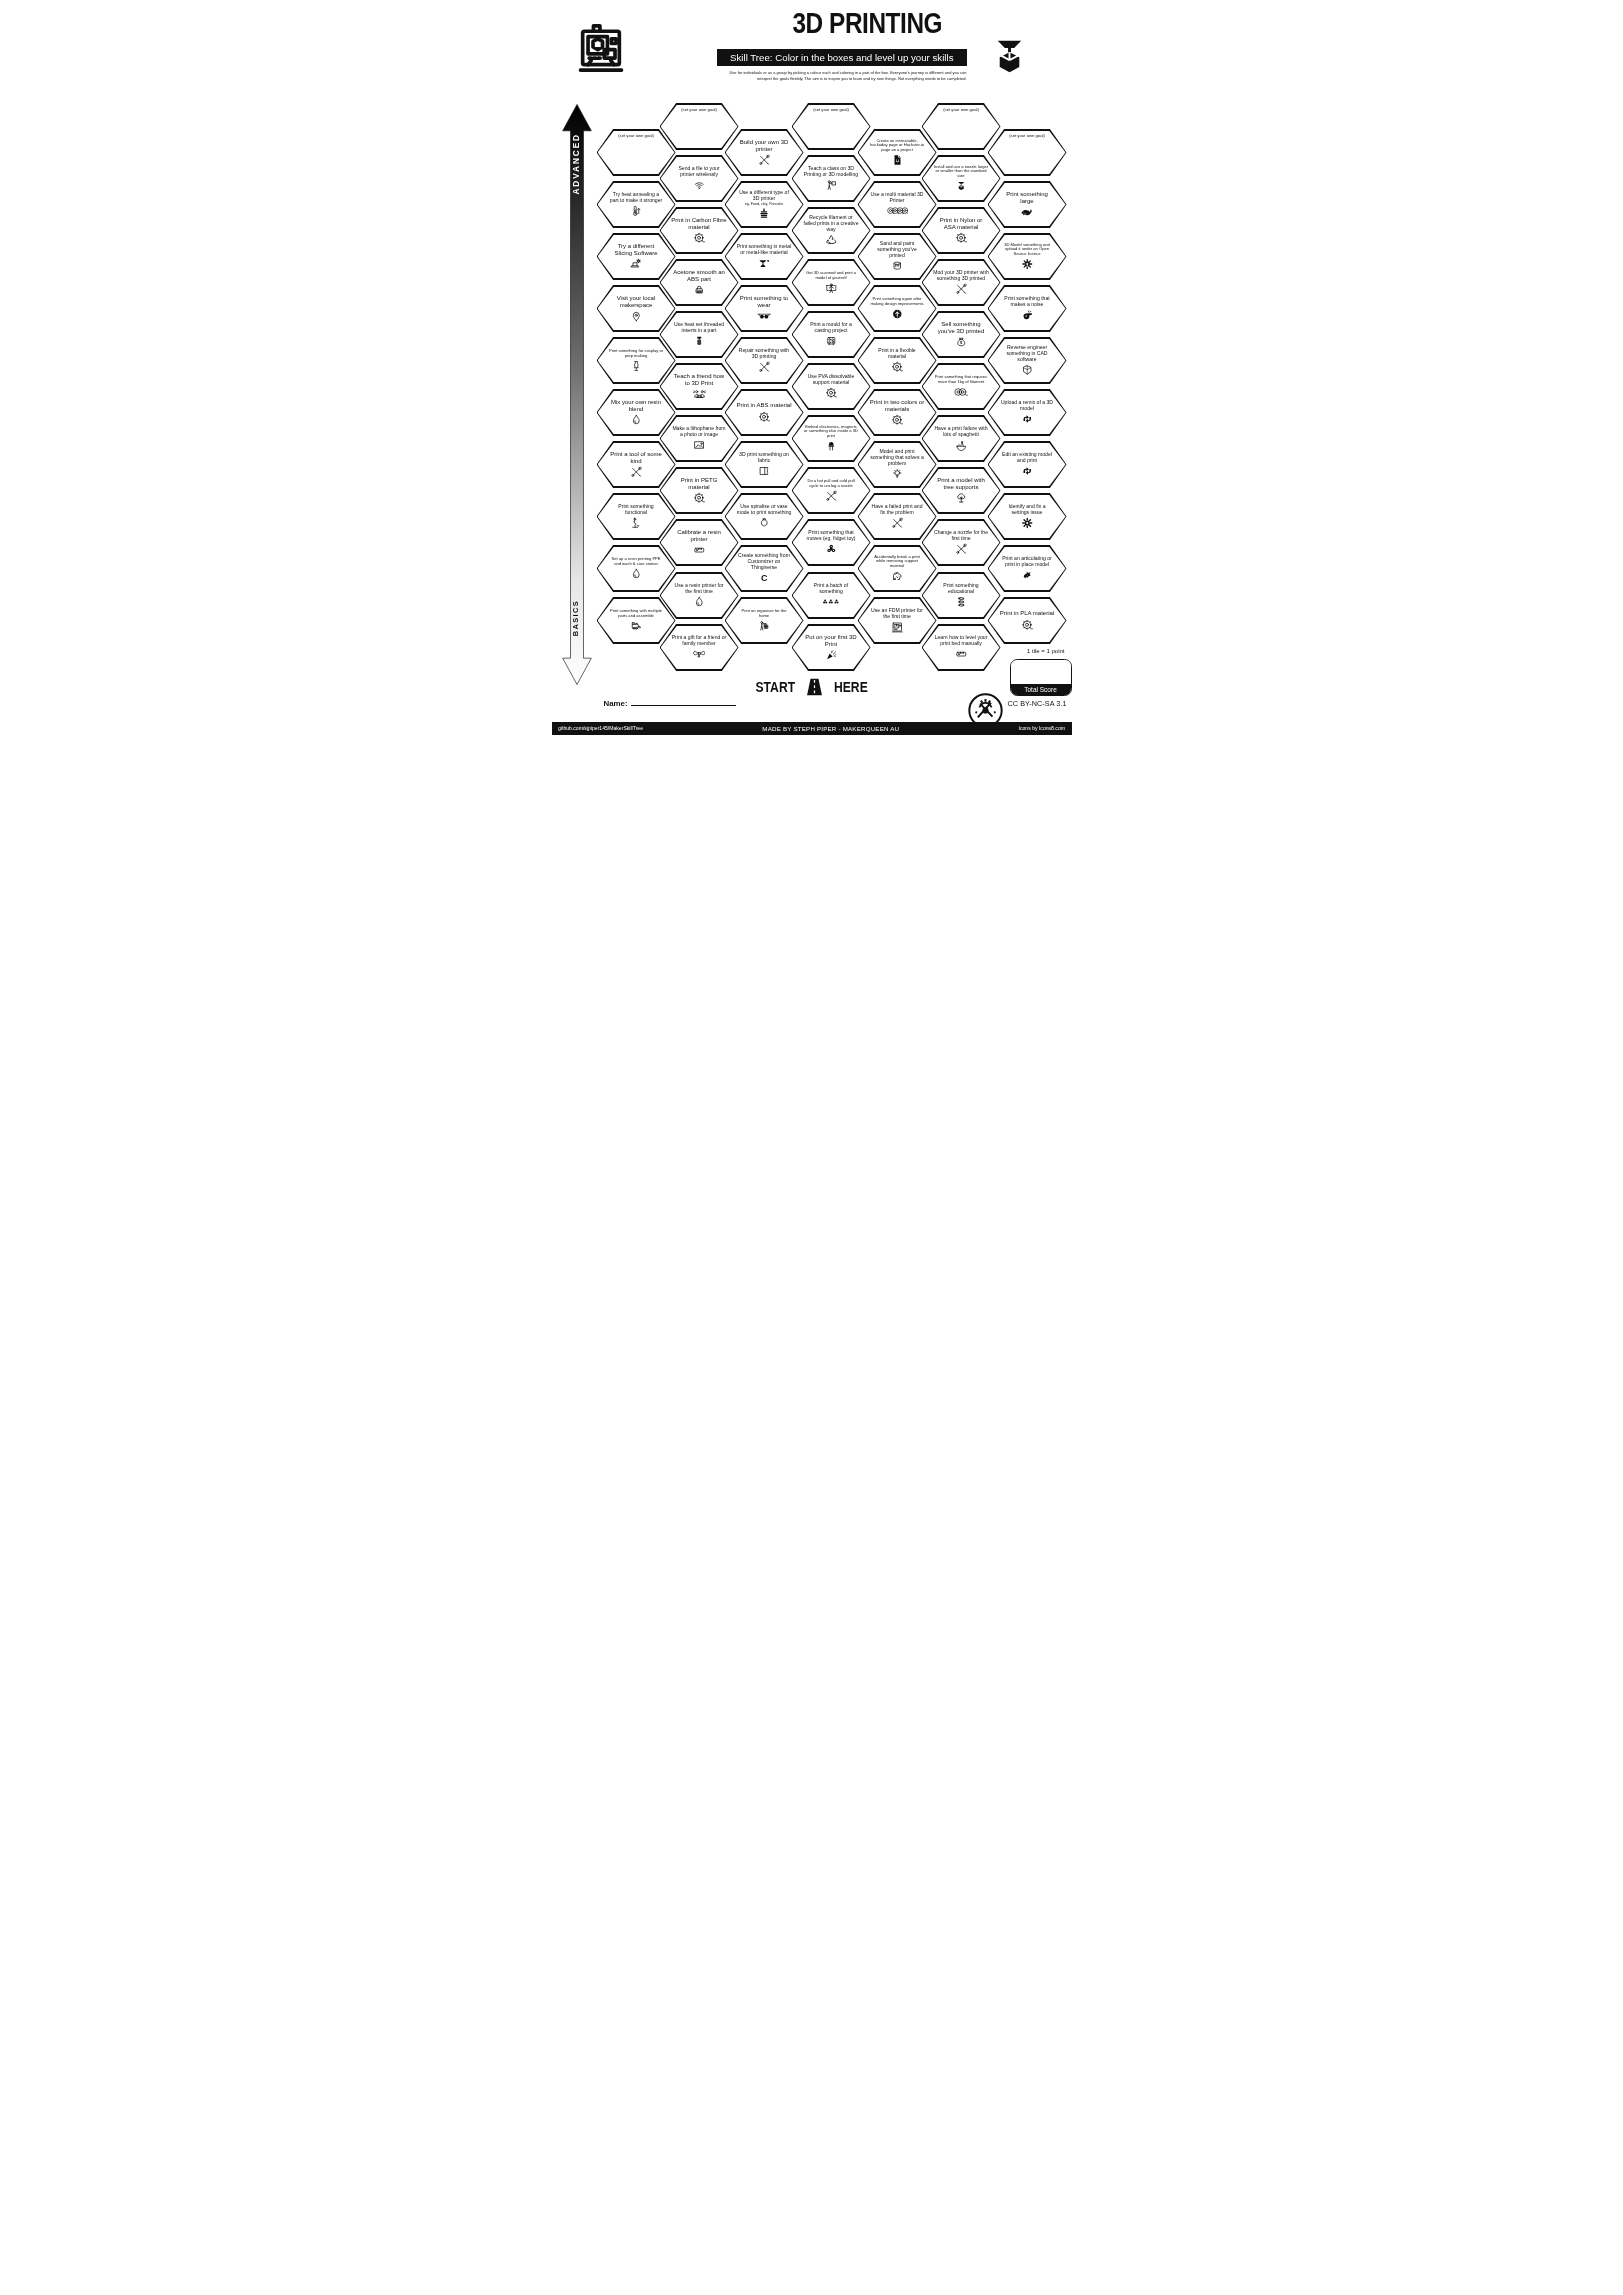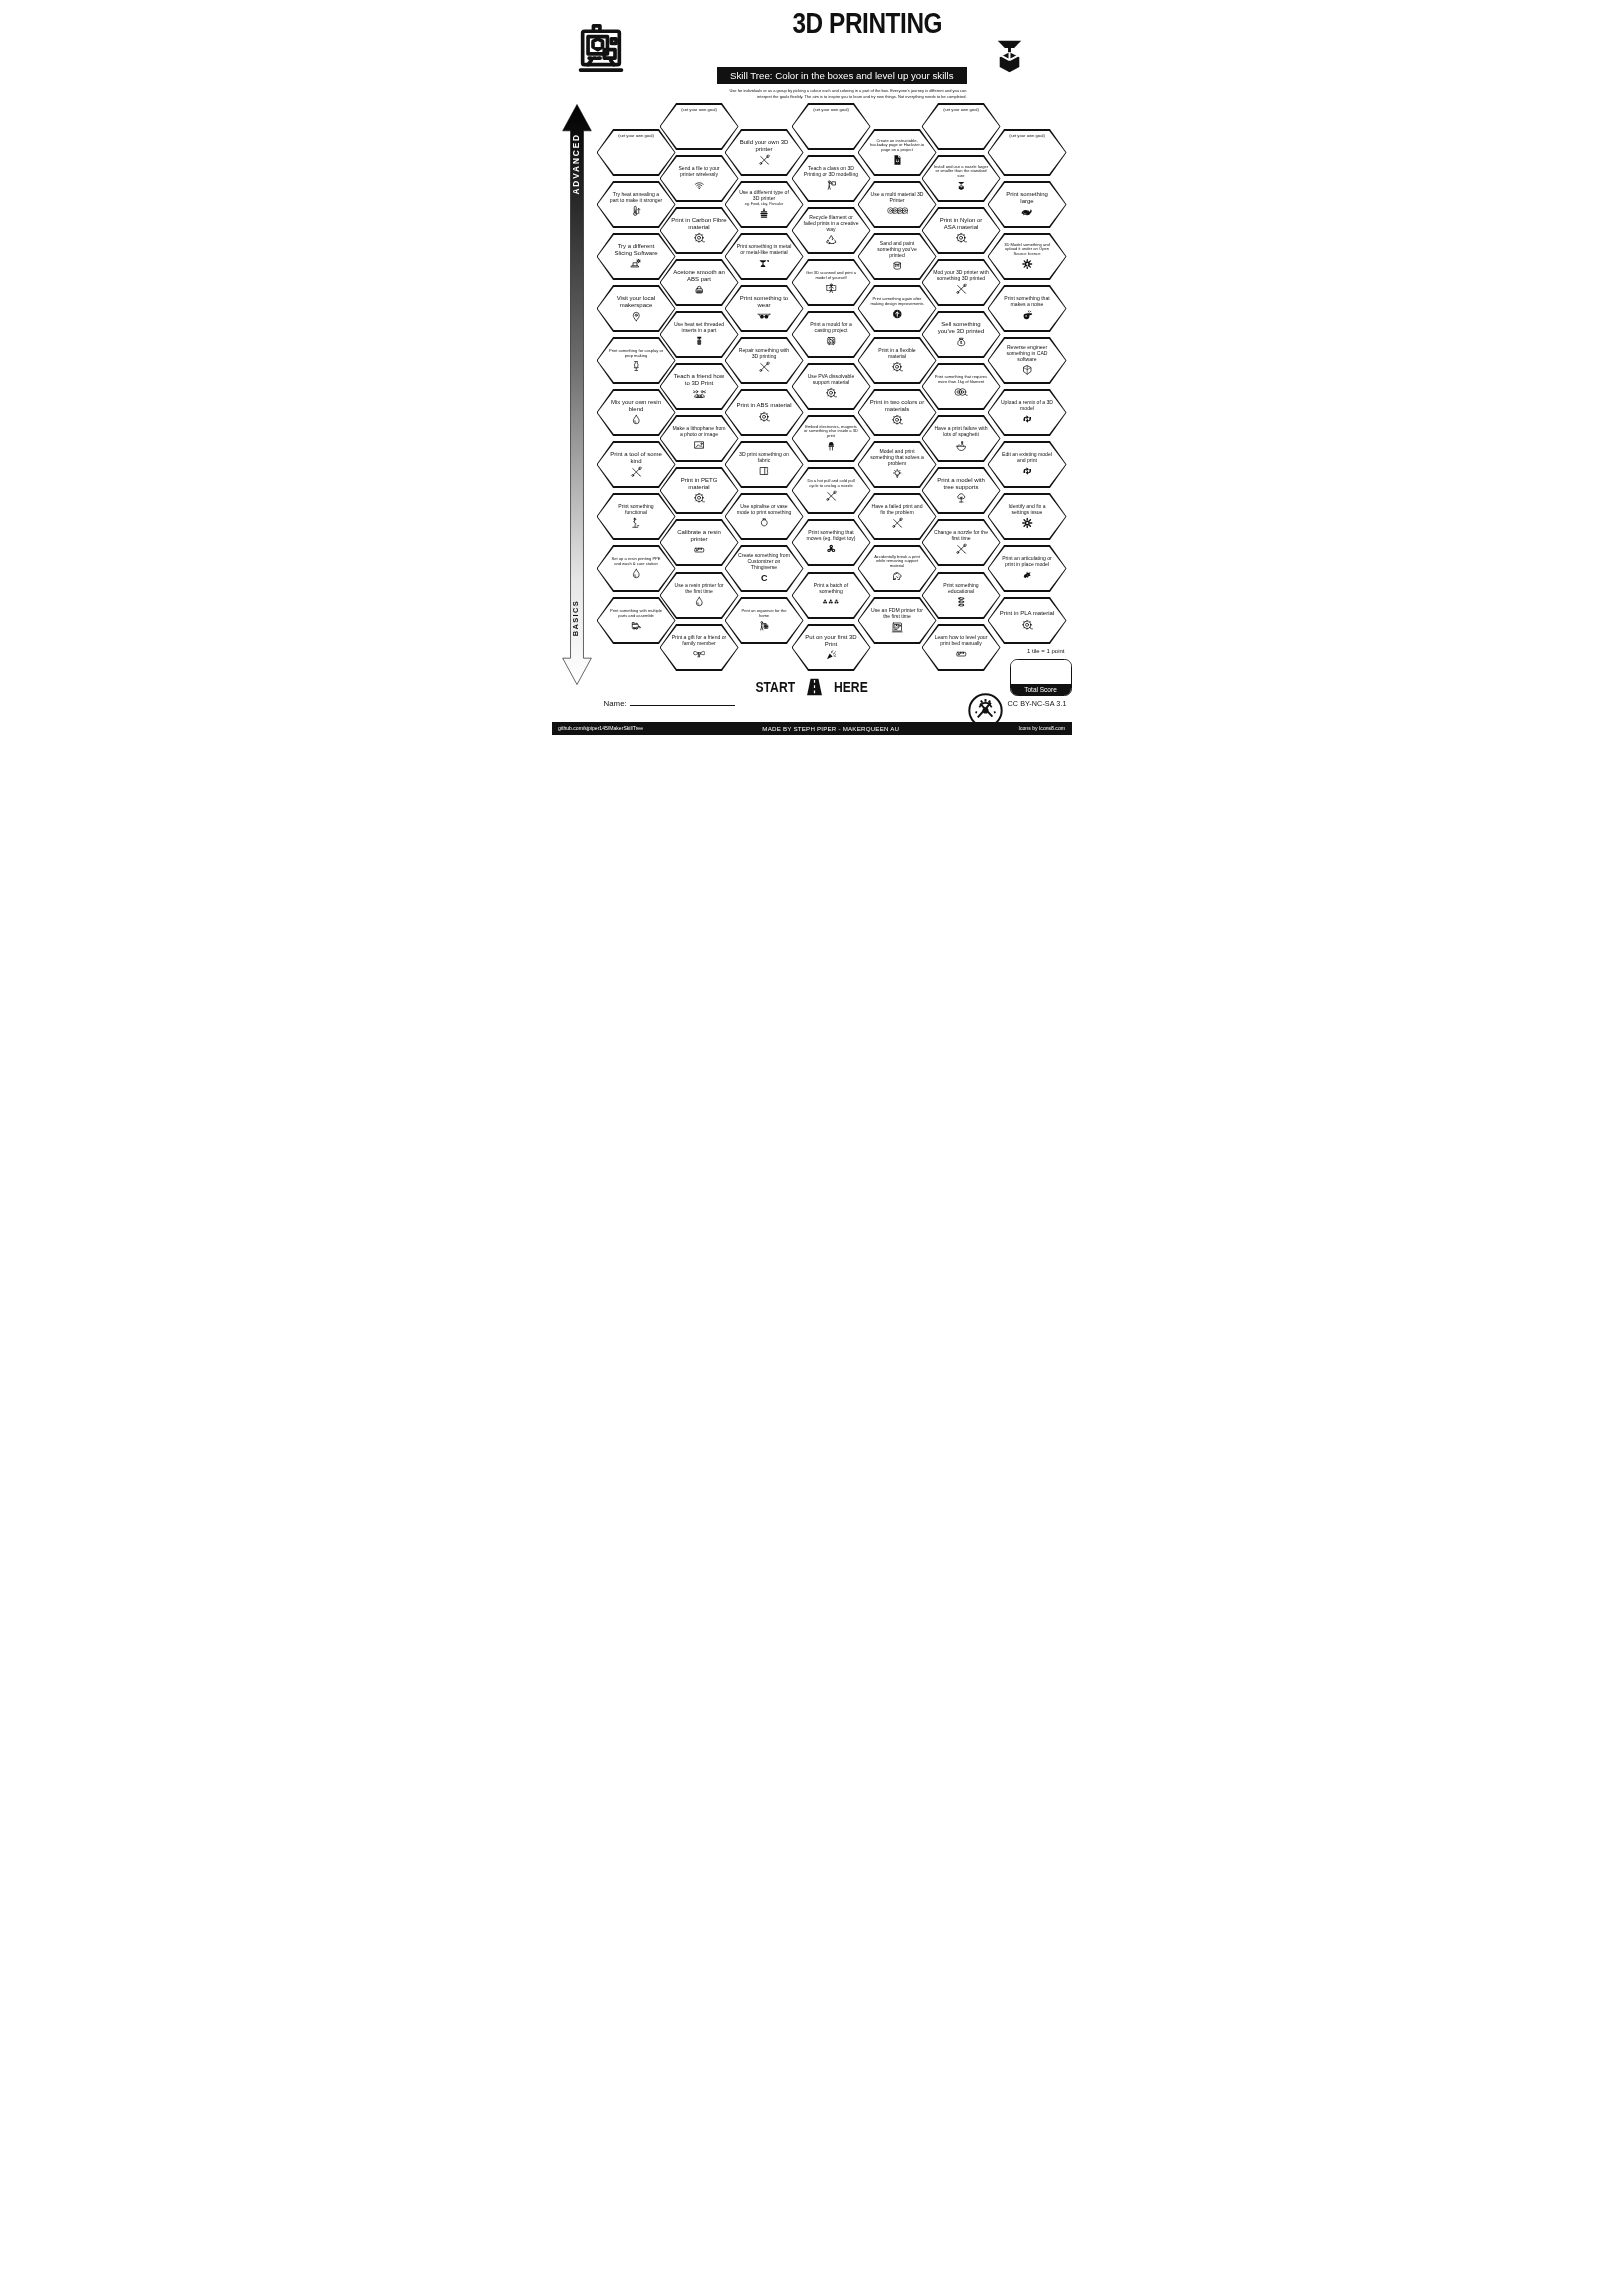--- a/index.html
+++ b/index.html
@@ -5,21 +5,21 @@
   html,body{margin:0;padding:0;background:#fff;}
   body{font-family:"Liberation Sans","DejaVu Sans",sans-serif;color:#111;}
   .page{position:relative;width:520px;height:735px;margin:0 auto;background:#fff;overflow:hidden;}
   .sprite{position:absolute;width:0;height:0;overflow:hidden;}
   svg.icon{stroke:#111;fill:none;stroke-width:1.5;stroke-linecap:round;stroke-linejoin:round;}
   
   .logo-left{position:absolute;left:23px;top:17.6px;width:52px;height:61px;stroke:#111;fill:none;stroke-width:1.7;stroke-linecap:round;stroke-linejoin:round;}
   .logo-right{position:absolute;left:434px;top:33px;width:47px;height:47px;stroke:#111;fill:none;stroke-width:1.5;}
   .title-wrap{position:absolute;left:104px;top:6.5px;width:311px;text-align:right;}
   h1{margin:0;font-size:29px;font-weight:900;letter-spacing:-0.5px;transform:scaleX(.84);transform-origin:center;white-space:nowrap;}
-  .banner{display:inline-block;background:#111;color:#fff;font-size:9.7px;padding:3.2px 13px;margin-top:18px;}
+  .banner{display:inline-block;background:#111;color:#fff;font-size:9.7px;padding:3.2px 13px;margin-top:0;}
   .desc{margin:4.2px 0 0 0;font-size:4px;line-height:1.4;}
   .desc + .desc{margin-top:0;}
   
   .axis-svg{position:absolute;left:10.6px;top:104px;}
   .axis-label{position:absolute;writing-mode:vertical-rl;transform:rotate(180deg);font-weight:700;white-space:nowrap;}
   .axis-top{left:19px;top:133px;color:#fff;font-size:8.3px;letter-spacing:1.9px;}
   .axis-bottom{left:19.4px;top:600px;color:#111;font-size:7.4px;letter-spacing:1.4px;}
   
   .grid{position:absolute;inset:0;}
   .hex{position:absolute;width:79px;height:47px;background:#111;
@@ -32,21 +32,21 @@
   .lbl.l{font-size:6px;}
   .lbl.s{font-size:4.1px;}
   .lbl.goal{font-size:4.2px;}
   .sub{font-size:3.6px;margin-top:-0.9px;}
   .icon{width:12.5px;height:12px;flex:none;}
   
   .start{position:absolute;left:0;top:675px;width:100%;display:flex;justify-content:center;align-items:center;gap:6px;}
   .start .word{font-size:14.3px;font-weight:900;letter-spacing:0;transform:scaleX(.85);}
   .start svg{width:21px;height:24px;stroke:#111;fill:none;stroke-width:1.5;}
   
-  .nameline{position:absolute;left:52px;top:699px;font-size:7.9px;}
+  .nameline{position:absolute;left:52px;top:699px;font-size:7.9px;font-weight:bold;}
   .nline{display:inline-block;width:105px;border-bottom:1.1px solid #111;height:6px;margin-left:3.2px;}
   
   .tile-note{position:absolute;left:444px;top:648px;width:69px;text-align:right;font-size:6px;}
   .scorebox{position:absolute;left:458px;top:659px;width:60px;height:35px;border:1.2px solid #111;border-radius:7.4px;overflow:hidden;display:flex;flex-direction:column;background:#fff;}
   .score-blank{flex:1;background:#fff;}
   .score-band{height:11px;background:#111;color:#fff;font-size:6.5px;line-height:11px;text-align:center;}
   .badge{position:absolute;left:415px;top:692px;width:37px;height:37px;stroke:#111;fill:none;stroke-width:1.3;}
   .license{position:absolute;left:456px;top:699px;font-size:7.2px;letter-spacing:0.1px;white-space:nowrap;}
   
   footer{position:absolute;left:0;bottom:0;width:100%;height:13.4px;background:#111;color:#fff;display:flex;align-items:center;justify-content:space-between;padding:0 6.5px;box-sizing:border-box;}

